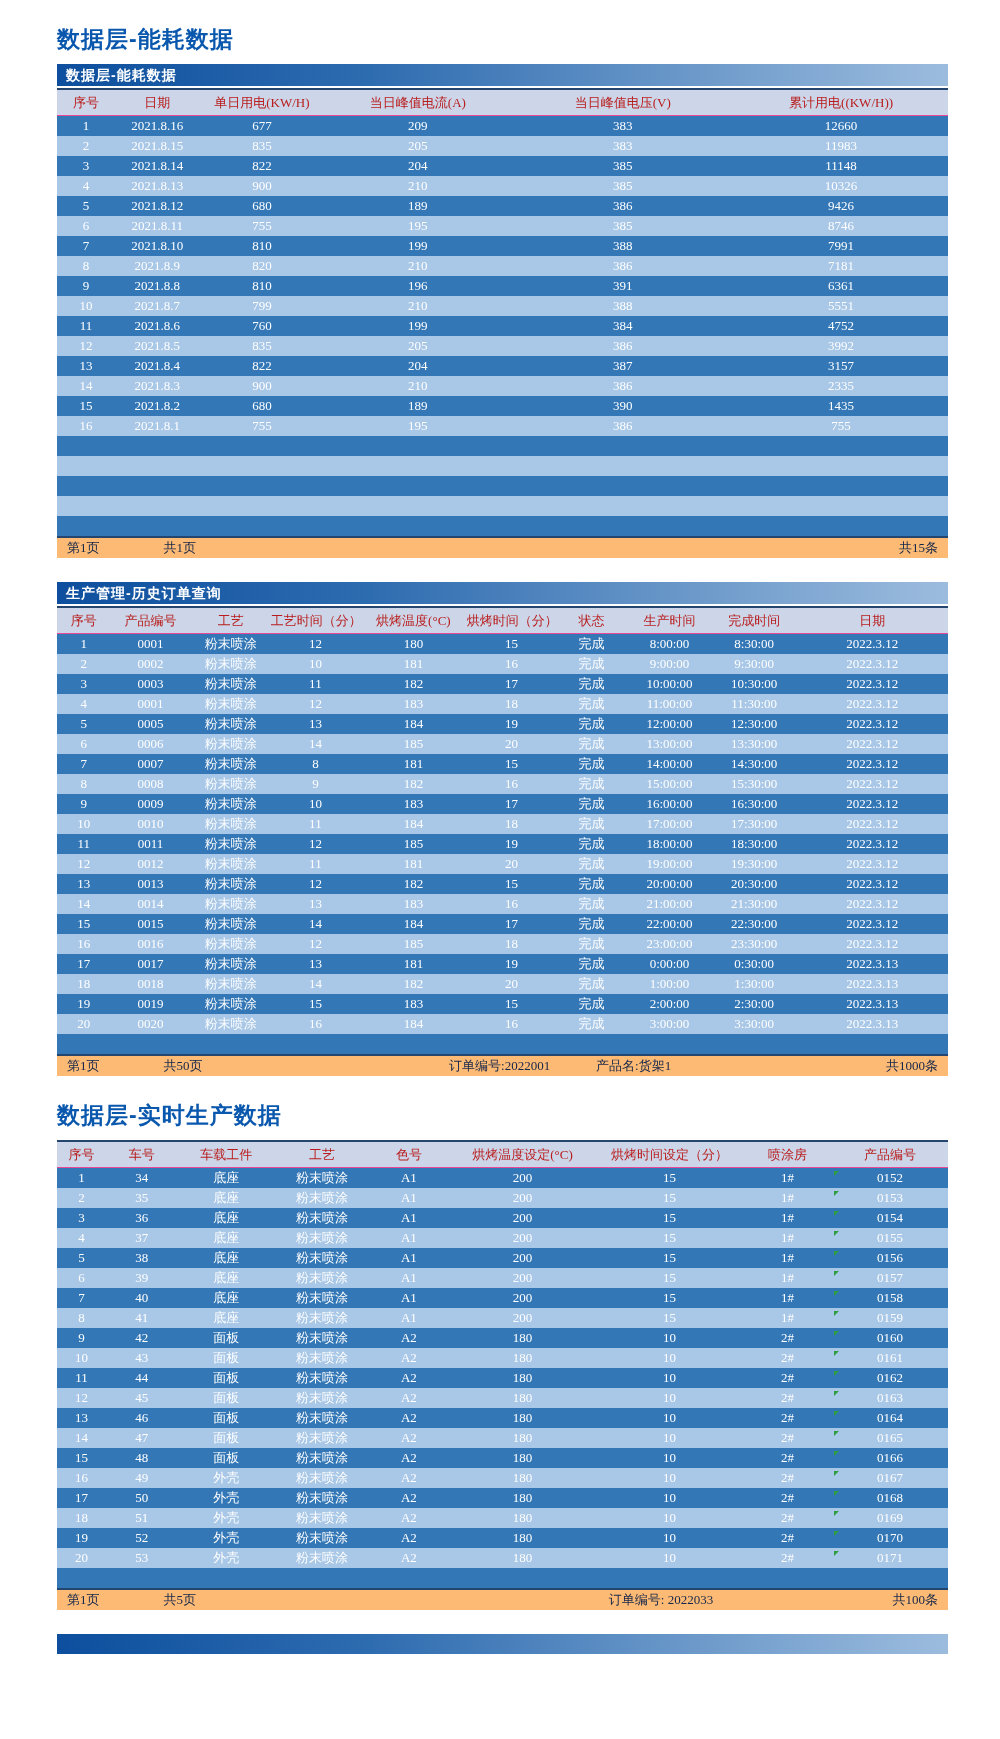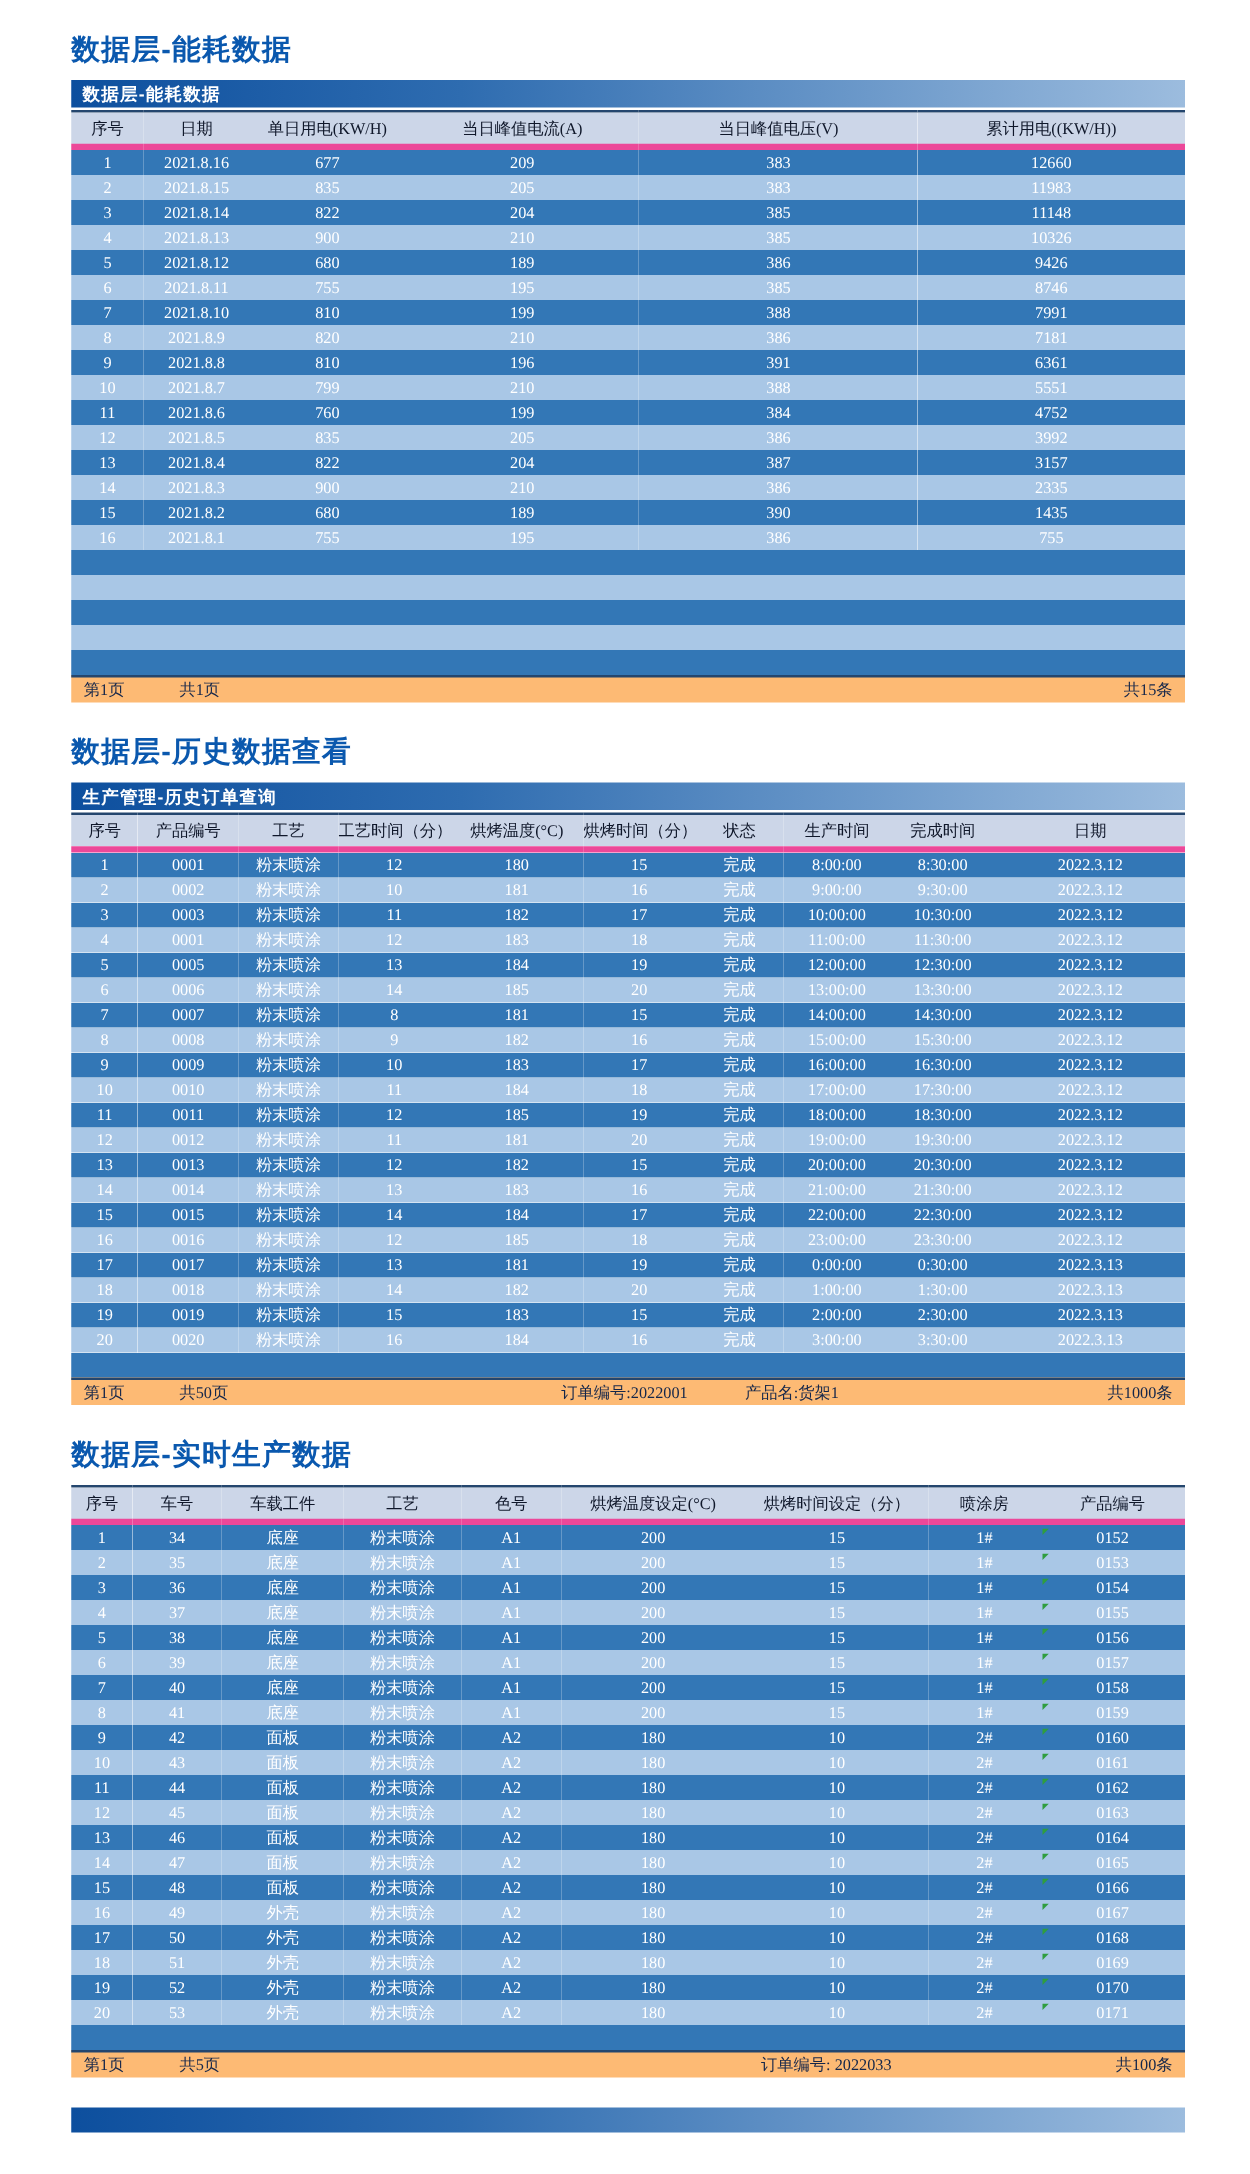--- a/index.html
+++ b/index.html
@@ -2,27 +2,27 @@
 <html><head>
 <meta charset="utf-8">
 <style>
   html,body{margin:0;padding:0;background:#ffffff;}
   body{width:1000px;min-height:1739px;font-family:"Liberation Sans","DejaVu Sans",sans-serif;box-sizing:border-box;}
   .page{padding:24px 52px 0 57px;}
   .section-title{color:#0a58ae;font-size:23px;font-weight:bold;margin:0 0 9px 0;letter-spacing:1px;}
   .panel{margin-bottom:24px;}
   .bar{height:22px;background:linear-gradient(to right,#0d4f9e 0%,#2e6cb0 35%,#9cbcde 100%);color:#ffffff;font-weight:bold;font-size:14px;line-height:22px;padding-left:9px;box-sizing:border-box;letter-spacing:1px;}
   table{width:100%;border-collapse:collapse;table-layout:fixed;margin-top:2px;font-family:"Liberation Serif","DejaVu Serif",serif;}
-  thead th{background:#ccd6e8;color:#0f172a;font-size:13px;font-weight:normal;height:25px;border-top:2px solid #24466e;border-bottom:5px solid #ec4899;padding:0;white-space:nowrap;overflow:hidden;}
+  thead th{background:#ccd6e8;color:#b91c1c;font-size:13px;font-weight:normal;height:25px;border-top:2px solid #24466e;border-bottom:1px solid #ec4899;padding:0;white-space:nowrap;overflow:hidden;}
   tbody td{height:20px;color:#ffffff;font-size:13px;text-align:center;padding:0;white-space:nowrap;overflow:hidden;position:relative;}
   tr.dark td{background:#3377b6;}
   tr.light td{background:#a9c7e6;}
   .flag{position:absolute;left:2px;top:3px;width:0;height:0;border-top:5px solid #2f9e3f;border-right:5px solid transparent;}
   .tfooter{position:relative;display:flex;align-items:center;background:#fdba74;border-top:2px solid #24466e;height:22px;font-size:13px;color:#14264a;font-family:"Liberation Serif","DejaVu Serif",serif;padding:0 10px;box-sizing:border-box;}
-  .tfooter .pages{margin-left:44px;text-align:right;}
+  .tfooter .pages{margin-left:64px;text-align:right;}
   .tfooter .right{margin-left:auto;}
   .tfooter .abs-order2{position:absolute;left:44%;}
   .tfooter .abs-product2{position:absolute;left:60.5%;text-align:right;}
   .tfooter .abs-order3{position:absolute;left:57%;margin-left:44px;}
   .bottom-bar{margin-top:14px;height:20px;}
 </style>
 </head>
 <body>
 
 <div class="page">
@@ -197,21 +197,20 @@
           </tr>
         </tbody>
       </table>
     <div class="tfooter">
       <span class="page-no">第1页</span>
       <span class="pages">共1页</span>
       <span class="right">共15条</span>
     </div>
   </div>
 
-  <h1 class="section-title">数据层-历史数据查看</h1>
   <div class="panel">
     <div class="bar">
       <span>生产管理-历史订单查询</span>
     </div>
     <table>
         <colgroup>
           <col style="width: 6%;">
           <col style="width: 9%;">
           <col style="width: 9%;">
           <col style="width: 10%;">

